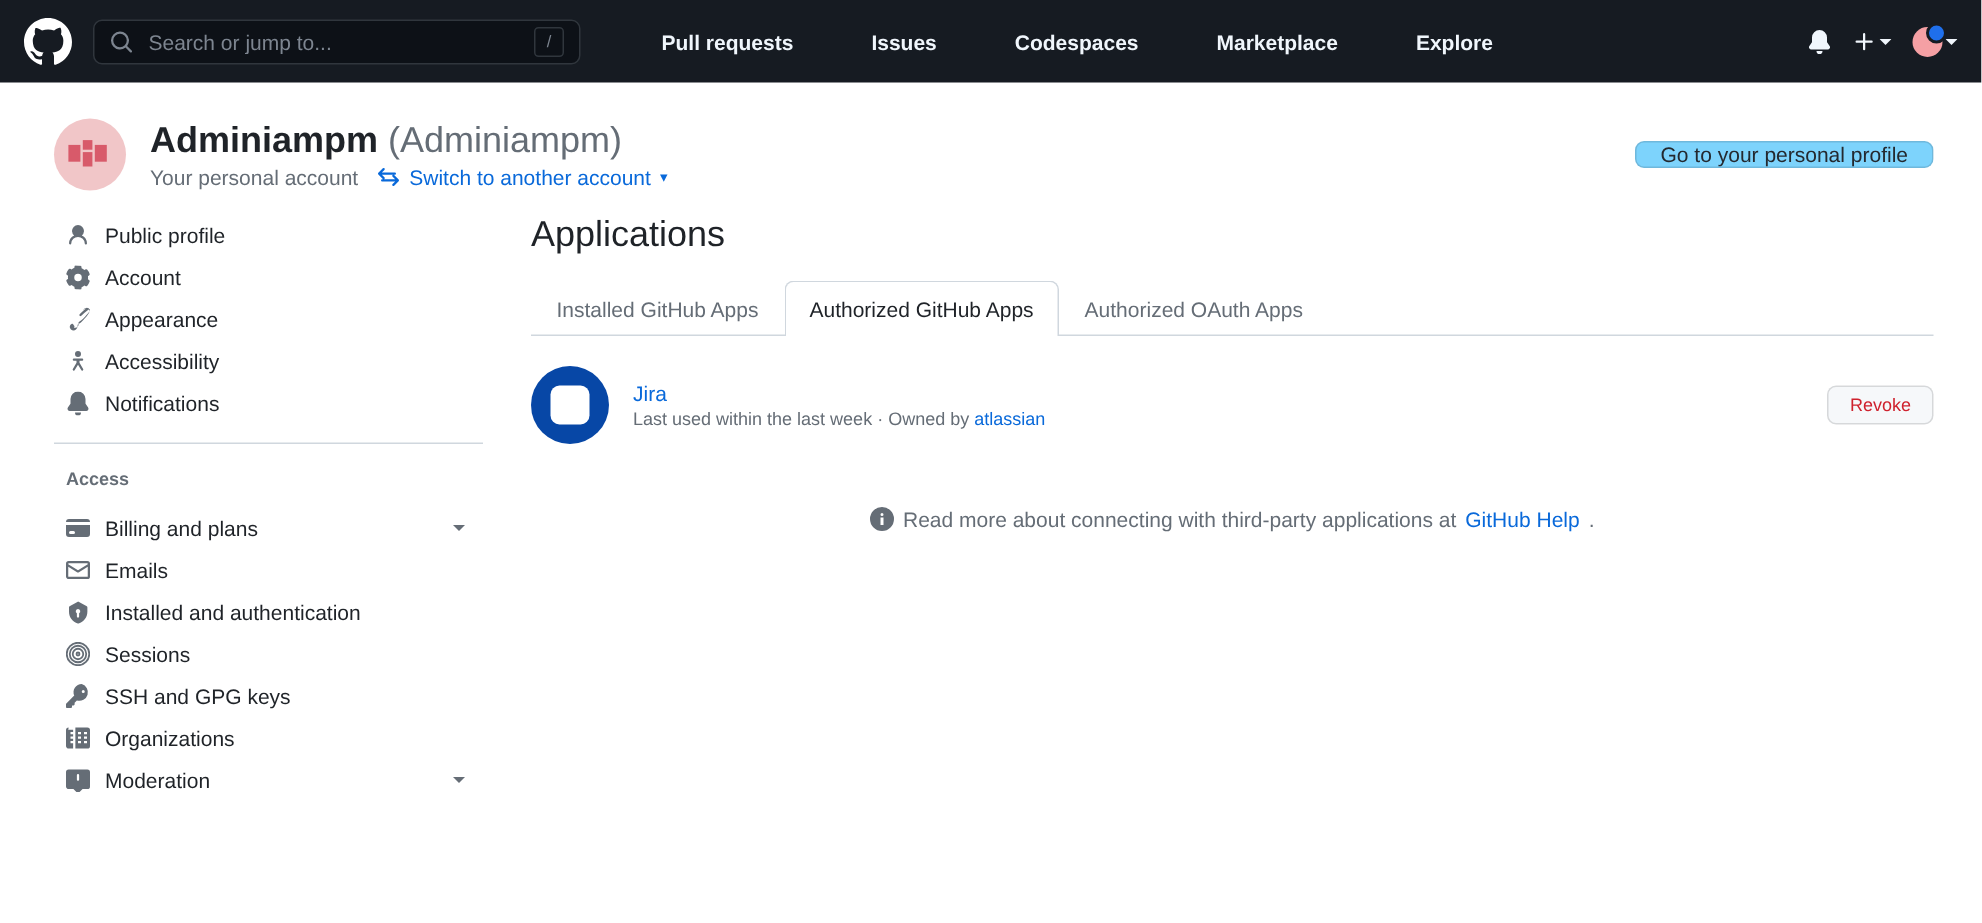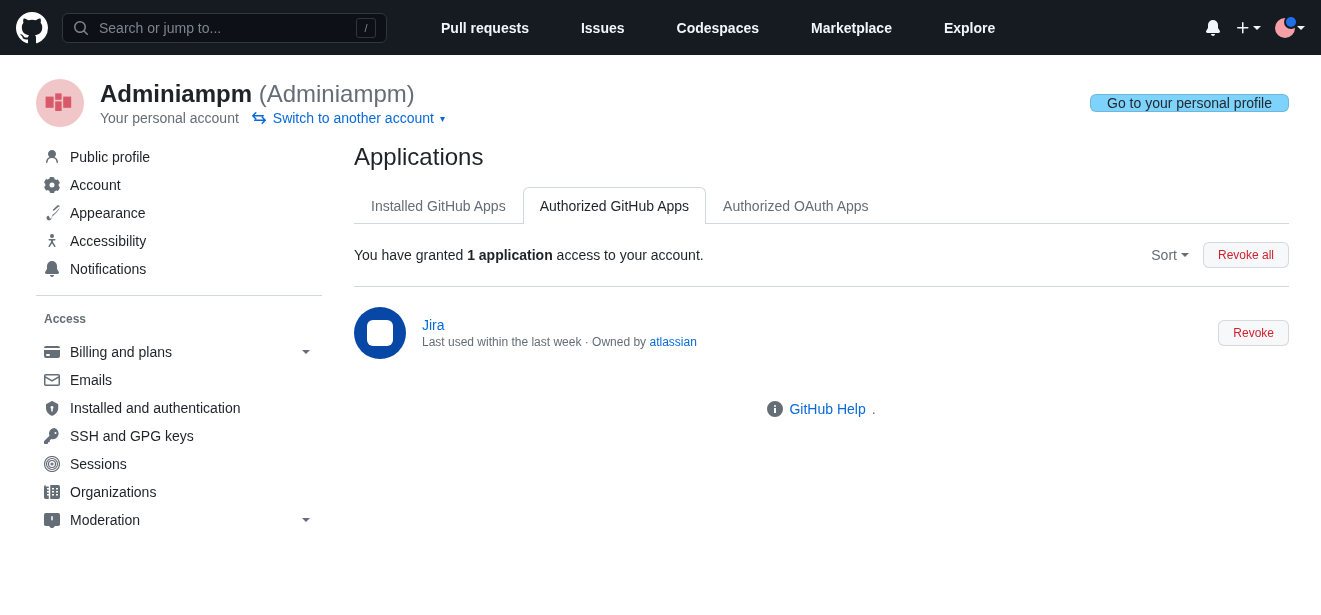--- a/index.html
+++ b/index.html
@@ -288,29 +288,29 @@
           <span>Emails</span>
         </li>
       <li>
           <svg>
             <path d="M8 1a.75.75 0 01.37.1l5.5 3A.75.75 0 0114.25 4.75v3c0 3.7-2.37 6.73-5.88 7.94a.75.75 0 01-.49 0C4.37 14.48 2 11.45 2 7.75v-3a.75.75 0 01.38-.65l5.5-3A.75.75 0 018 1zM8 6a1.5 1.5 0 00-.75 2.8V11a.75.75 0 001.5 0V8.8A1.5 1.5 0 008 6z"></path>
           </svg>
           <span>Installed and authentication</span>
         </li>
       <li>
           <svg>
+            <path d="M8 7a1 1 0 100 2 1 1 0 000-2zM4.5 8a3.5 3.5 0 117 0 3.5 3.5 0 01-7 0zm-2 0a5.5 5.5 0 1111 0 5.5 5.5 0 01-11 0zM8 .5a7.5 7.5 0 100 15 7.5 7.5 0 000-15z" fill="none" stroke="#656d76" stroke-width="1.2"></path>
+          </svg>
+          <span>Sessions</span>
+        </li>
+      <li>
+          <svg>
             <path d="M10.5 0a5.5 5.5 0 00-5.02 7.74L.22 13a.75.75 0 00-.22.53V15.25c0 .41.34.75.75.75h2.5a.75.75 0 00.75-.75v-1h1a.75.75 0 00.75-.75v-1l1.51-1.51A5.5 5.5 0 1010.5 0zm1 4a1 1 0 110 2 1 1 0 010-2z"></path>
           </svg>
           <span>SSH and GPG keys</span>
-        </li>
-      <li>
-          <svg>
-            <path d="M8 7a1 1 0 100 2 1 1 0 000-2zM4.5 8a3.5 3.5 0 117 0 3.5 3.5 0 01-7 0zm-2 0a5.5 5.5 0 1111 0 5.5 5.5 0 01-11 0zM8 .5a7.5 7.5 0 100 15 7.5 7.5 0 000-15z" fill="none" stroke="#656d76" stroke-width="1.2"></path>
-          </svg>
-          <span>Sessions</span>
         </li>
       <li>
           <svg>
             <path d="M1.75 1A1.75 1.75 0 000 2.75v10.5C0 14.216.784 15 1.75 15h3v-3.5H3V10h1.75V8.5H3V7h1.75V5.5H3V4h1.75V2.5H1.75A.25.25 0 001.5 2.75zM6.25 1v14h8A1.75 1.75 0 0016 13.25V2.75A1.75 1.75 0 0014.25 1h-8zM8 4h2v1.5H8V4zm0 3h2v1.5H8V7zm0 3h2v1.5H8V10zm4-6h2v1.5h-2V4zm0 3h2v1.5h-2V7zm0 3h2v1.5h-2V10z"></path>
           </svg>
           <span>Organizations</span>
         </li>
       <li>
           <svg>
             <path d="M1.75 1A1.75 1.75 0 000 2.75v9.5C0 13.216.784 14 1.75 14h3.19l2.53 2.53a.75.75 0 001.06 0L11.06 14h3.19A1.75 1.75 0 0016 12.25v-9.5A1.75 1.75 0 0014.25 1H1.75zM8 4a.75.75 0 01.75.75v3a.75.75 0 01-1.5 0v-3A.75.75 0 018 4zm0 6a1 1 0 100 2 1 1 0 000-2z"></path>
@@ -325,47 +325,34 @@
 
   <main class="main">
     <h2>Applications</h2>
 
     <div class="tabs">
       <div class="tab">Installed GitHub Apps</div>
       <div class="tab selected">Authorized GitHub Apps</div>
       <div class="tab">Authorized OAuth Apps</div>
     </div>
 
-    <div class="grant-row">
-      <span class="text">
-        <span>You have granted </span><strong>1 application</strong><span> access to your account.</span>
-      </span>
-      <div class="sort-area">
-        <span class="sort">
-          <span>Sort</span>
-          <svg width="8" height="8" fill="#656d76">
-              <path d="M0 2l4 4 4-4z"></path>
-            </svg>
-        </span>
-        <button class="btn-danger-outline">Revoke all</button>
-      </div>
-    </div>
 
     <div class="app-row">
       <div class="app-icon"></div>
       <div class="app-meta">
         <div class="name">Jira</div>
         <div class="sub">
           <span>Last used within the last week · Owned by </span><a>atlassian</a>
         </div>
       </div>
       <button class="btn-danger-outline" style="margin-left:auto;">Revoke</button>
     </div>
 
     <div class="footer-info">
       <svg width="16" height="16">
           <path d="M8 0a8 8 0 100 16A8 8 0 008 0zM8 4a1 1 0 110 2 1 1 0 010-2zm-1 3h2v5H7V7z"></path>
         </svg>
+      <span>Read more about connecting with third-party applications at </span>
       <a>GitHub Help</a>
         <span>.</span>
     </div>
   </main>
 </div>
 
 </body></html>

